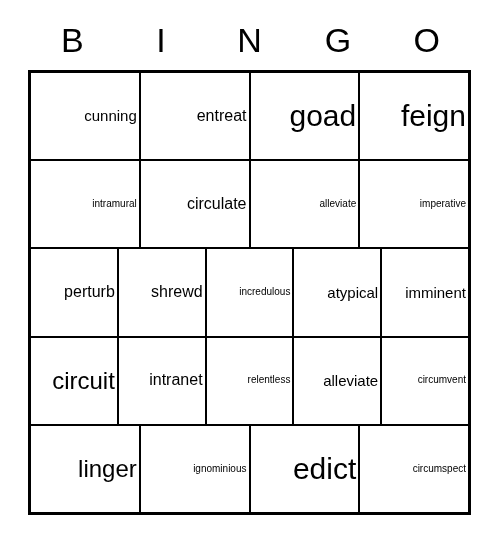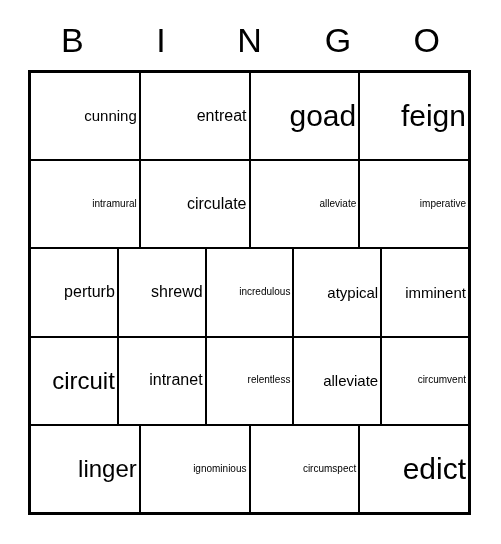--- a/index.html
+++ b/index.html
@@ -178,21 +178,21 @@
     </div>
 
     <div class="grid-row">
       <div class="grid-cell">
           <span class="cell-text size-lg">linger</span>
         </div>
       <div class="grid-cell">
           <span class="cell-text size-xs">ignominious</span>
         </div>
       <div class="grid-cell">
-          <span class="cell-text size-xs">circumspect</span>
+          <span class="cell-text size-xl">edict</span>
         </div>
       <div class="grid-cell">
-          <span class="cell-text size-xl">edict</span>
+          <span class="cell-text size-xs">circumspect</span>
         </div>
     </div>
 
   </div>
 </div>
 
 </body></html>

